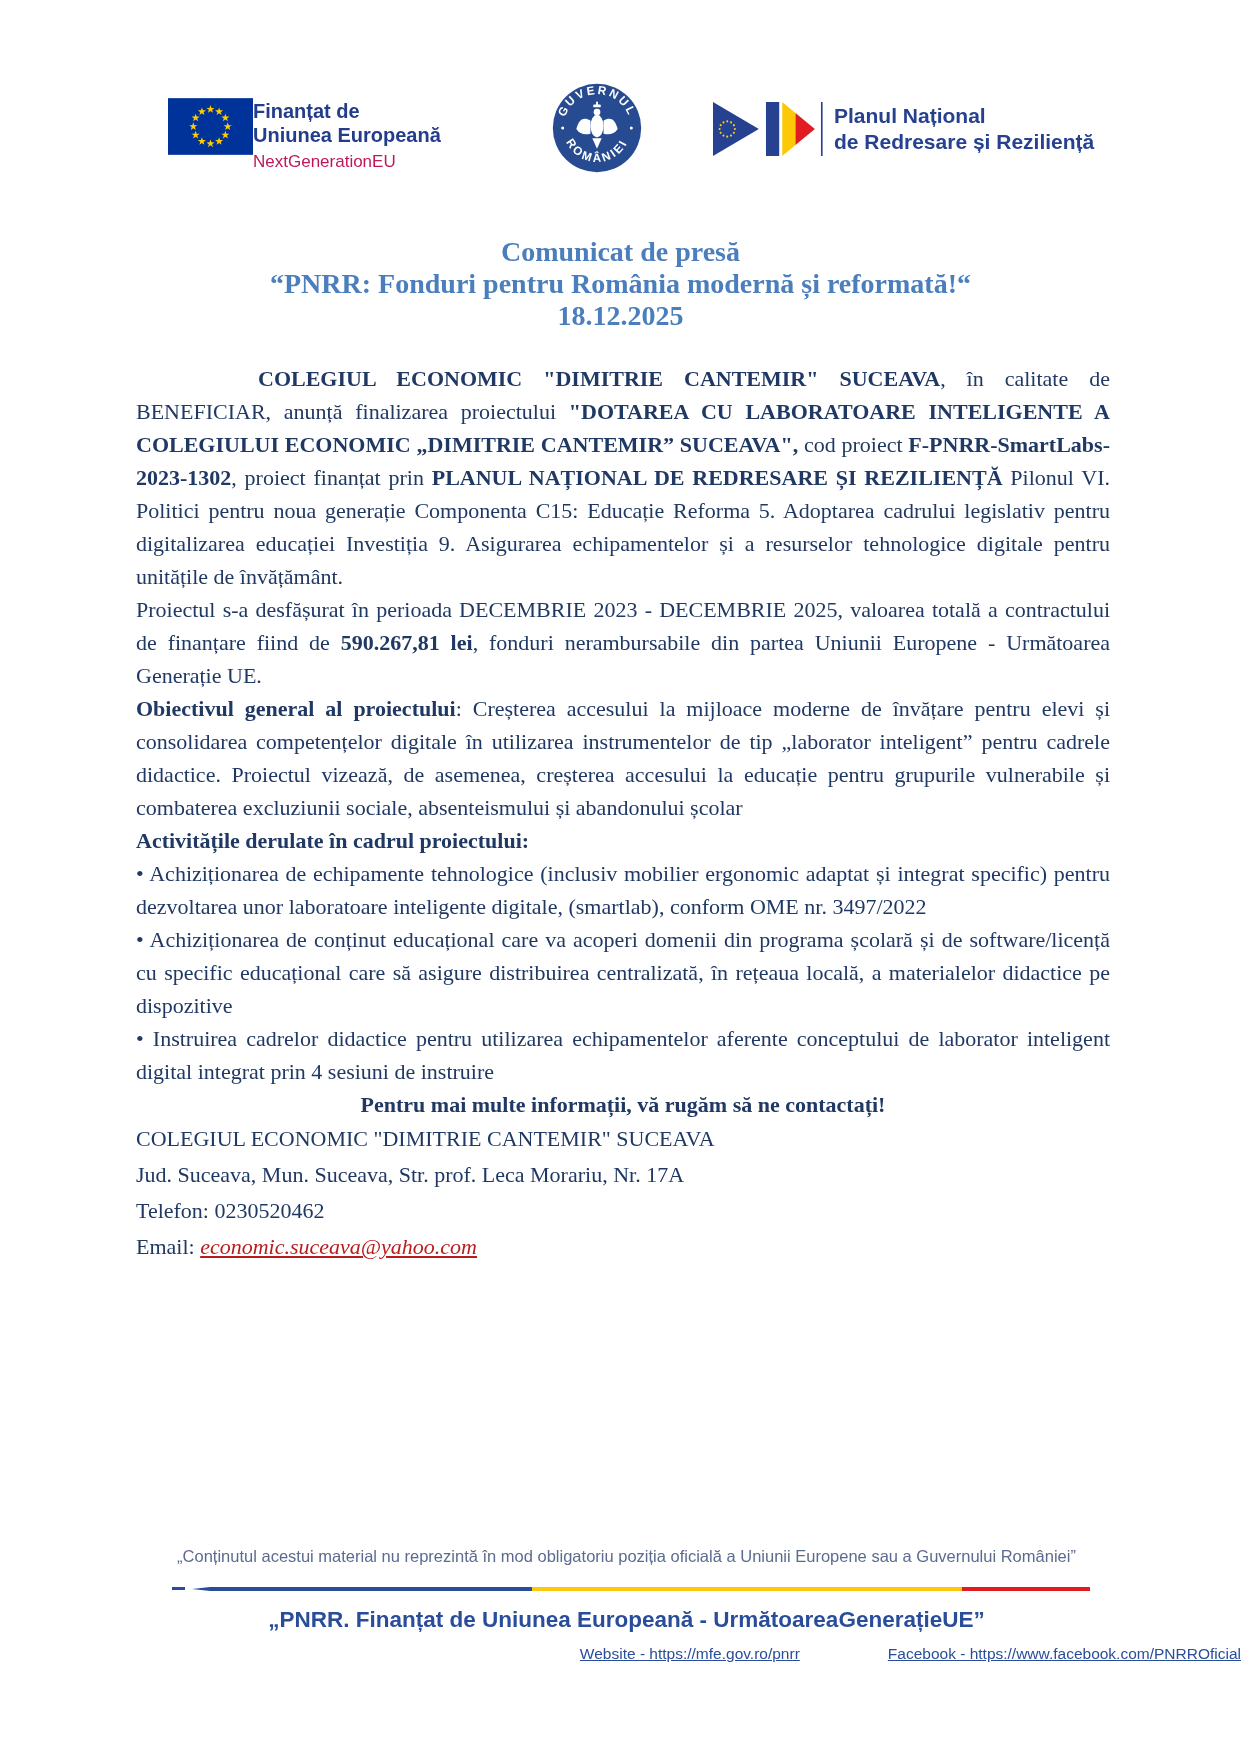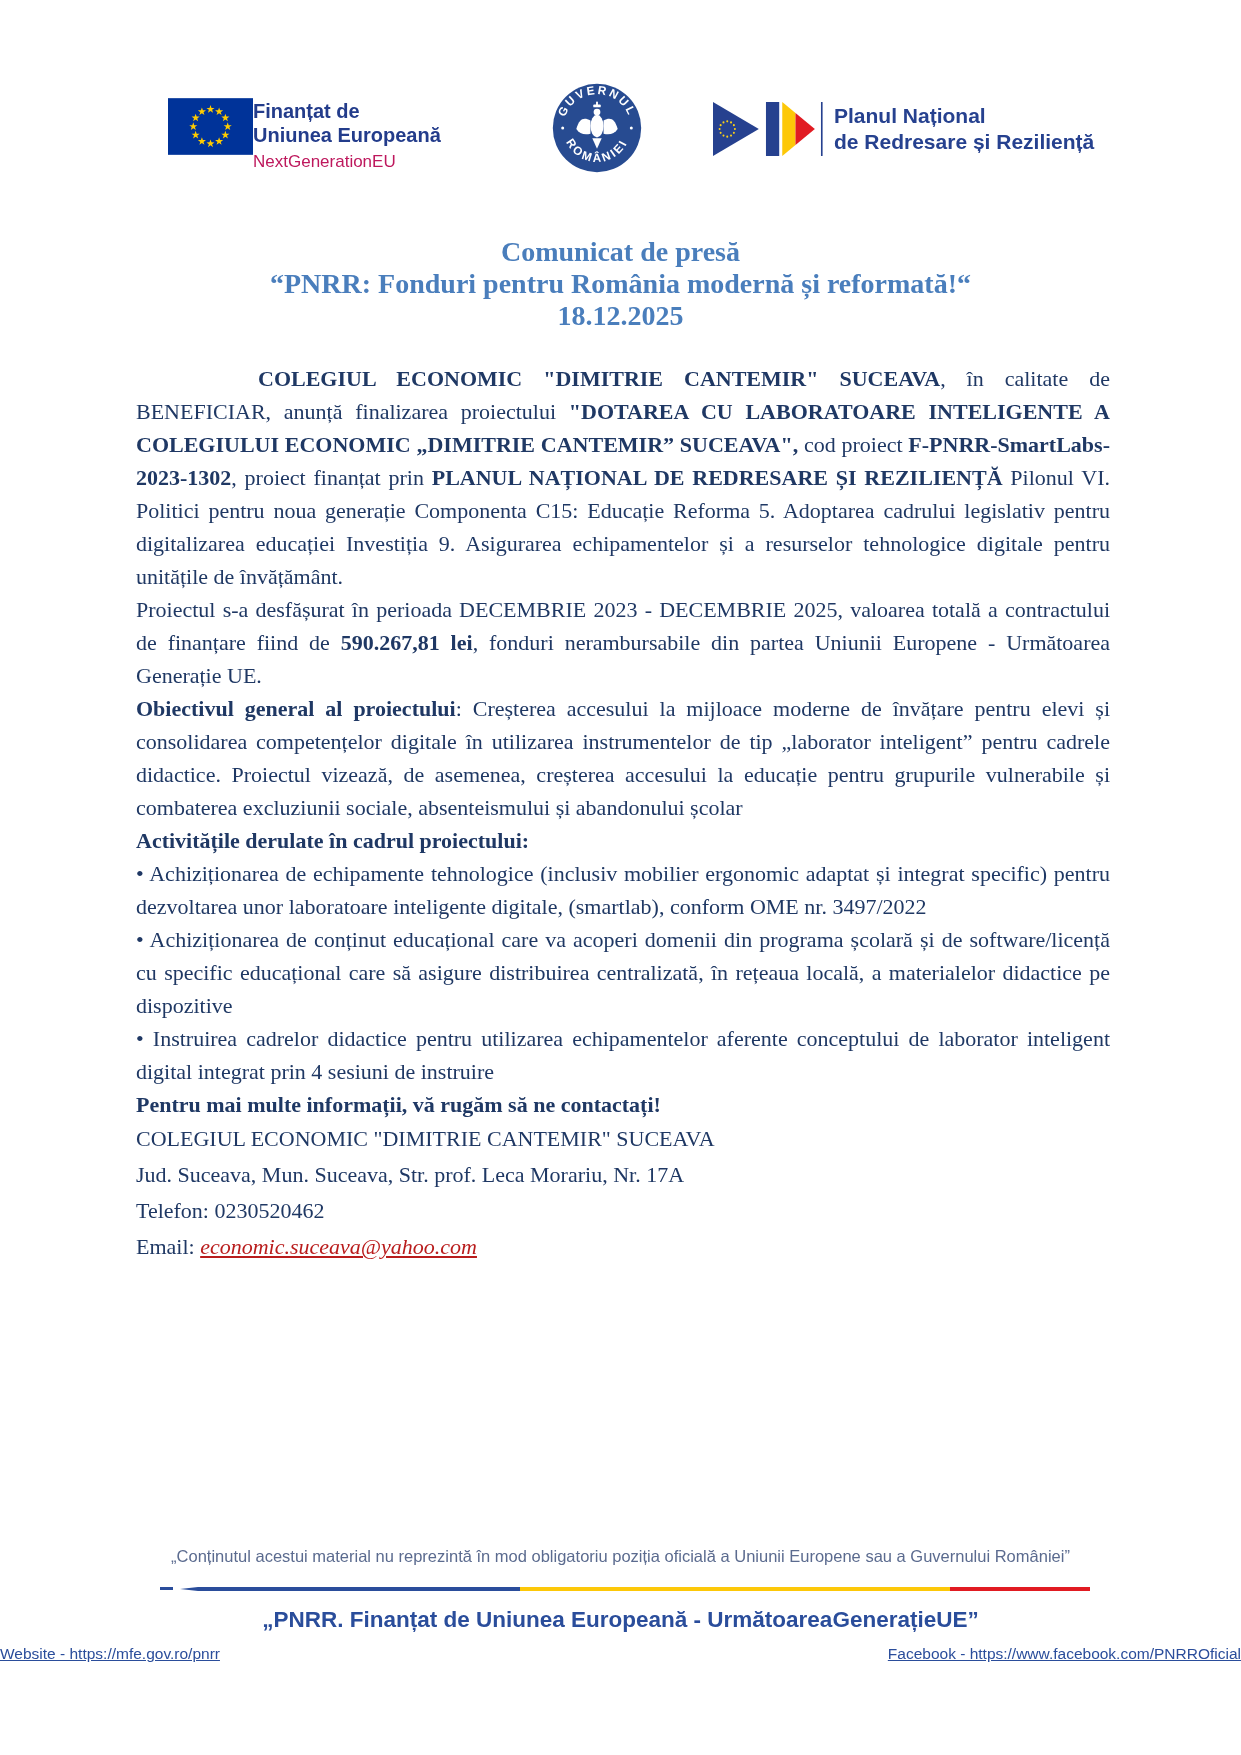--- a/index.html
+++ b/index.html
@@ -23,37 +23,37 @@
                line-height:32px;color:#4a7ebc;}
 
   
   .doc-body{margin:30px 131px 0 136px;font-size:22px;line-height:33px;}
   .doc-body p{margin:0;}
   .justify{text-align:justify;}
   .indent{text-indent:122px;}
   .para{margin-top:33px;}
   .bold-head{font-weight:bold;}
   .bullets div{text-align:justify;}
-  .contact-head{margin-top:48px;}
+  .contact-head{margin-top:48px;text-align:center;}
   .contact-line{line-height:36px;}
   .doc-link{color:#b91c1c;font-style:italic;text-decoration:underline;cursor:pointer;}
 
   
-  .footer{position:absolute;left:0;right:0;top:1546px;text-align:center;
+  .footer{position:absolute;left:12px;right:0;top:1546px;text-align:center;
           font-family:"Liberation Sans",sans-serif;}
   .disclaimer{font-size:16.5px;color:#5b6b8f;line-height:20px;}
   .tricolor{display:flex;align-items:center;margin:20px 151px 0 160px;height:5px;}
   .tri-dash{width:13px;height:3.5px;background:#2a4d9b;margin-right:7px;}
   .tri-point{width:0;height:0;border-right:18px solid #2a4d9b;
              border-top:2.5px solid transparent;border-bottom:2.5px solid transparent;}
   .tri-blue{width:322px;height:4px;background:#2a4d9b;}
   .tri-yellow{width:430px;height:4px;background:#fdc808;}
   .tri-red{flex:1;height:4px;background:#e11b22;}
   .slogan{margin-top:16px;font-size:22.5px;font-weight:bold;color:#2a4d9b;}
-  .footer-links{margin-top:12px;display:flex;justify-content:space-between;gap:88px;
+  .footer-links{margin-top:12px;display:flex;justify-content:flex-end;gap:88px;
                 font-size:15.5px;color:#2a4d9b;}
   .footer-links a{color:#2a4d9b;text-decoration:underline;cursor:pointer;}
 </style>
 </head>
 <body>
 
 <div class="page">
 
   <header class="logos">
 

